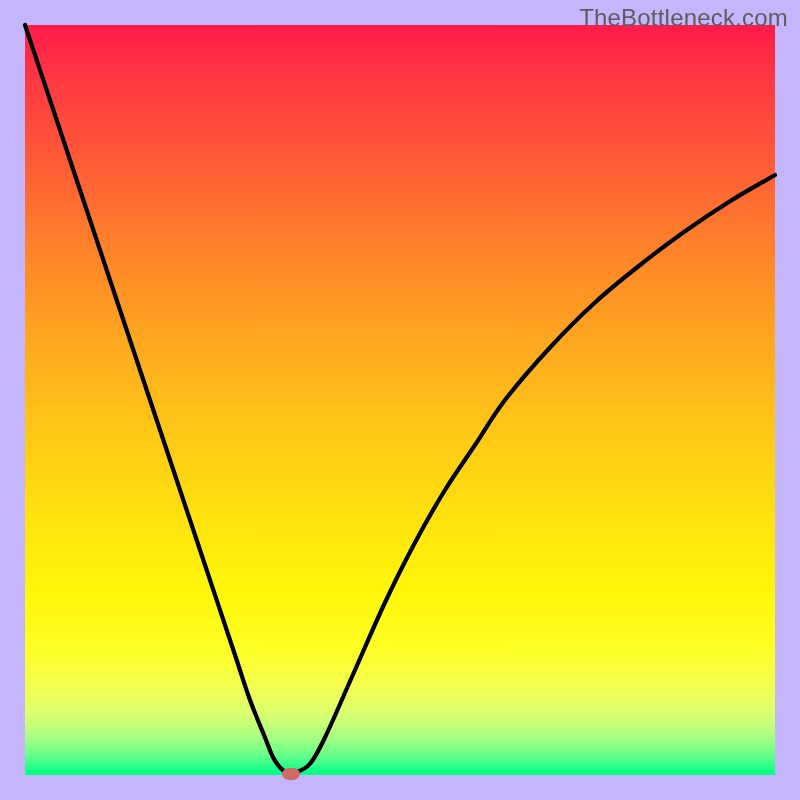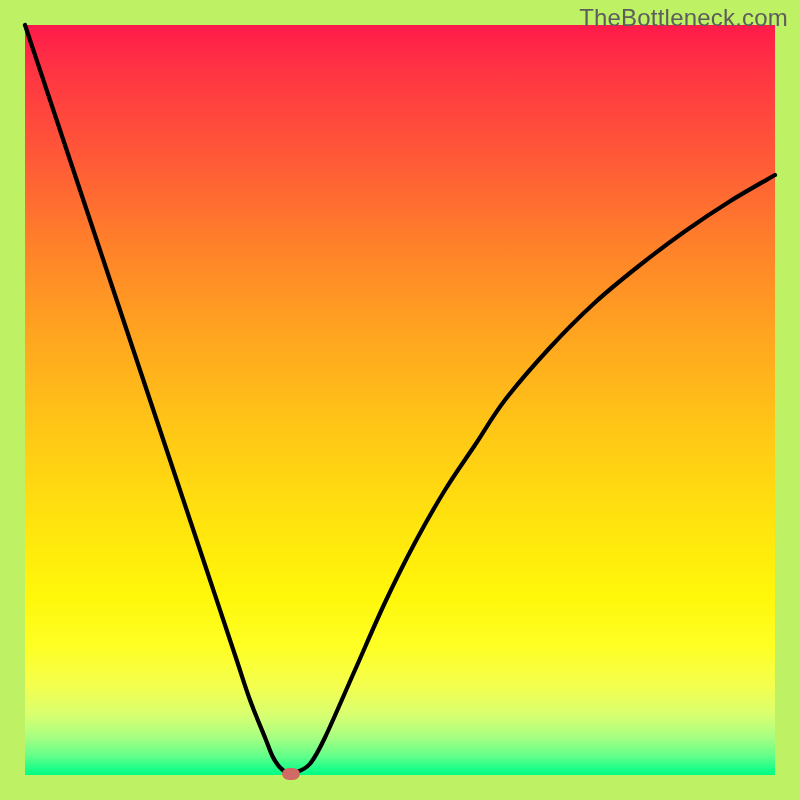--- a/index.html
+++ b/index.html
@@ -8,21 +8,21 @@
     width: 800px;
     height: 800px;
     background: #000;
     font-family: Arial, Helvetica, sans-serif;
     overflow: hidden;
   }
   .frame {
     position: absolute;
     left: 0; top: 0;
     width: 800px; height: 800px;
-    background: #bef264;
+    background: #c4b5fd;
   }
   .plot-area {
     position: absolute;
     left: 25px;
     top: 25px;
     width: 750px;
     height: 750px;
     
     background: linear-gradient(
       to bottom,

